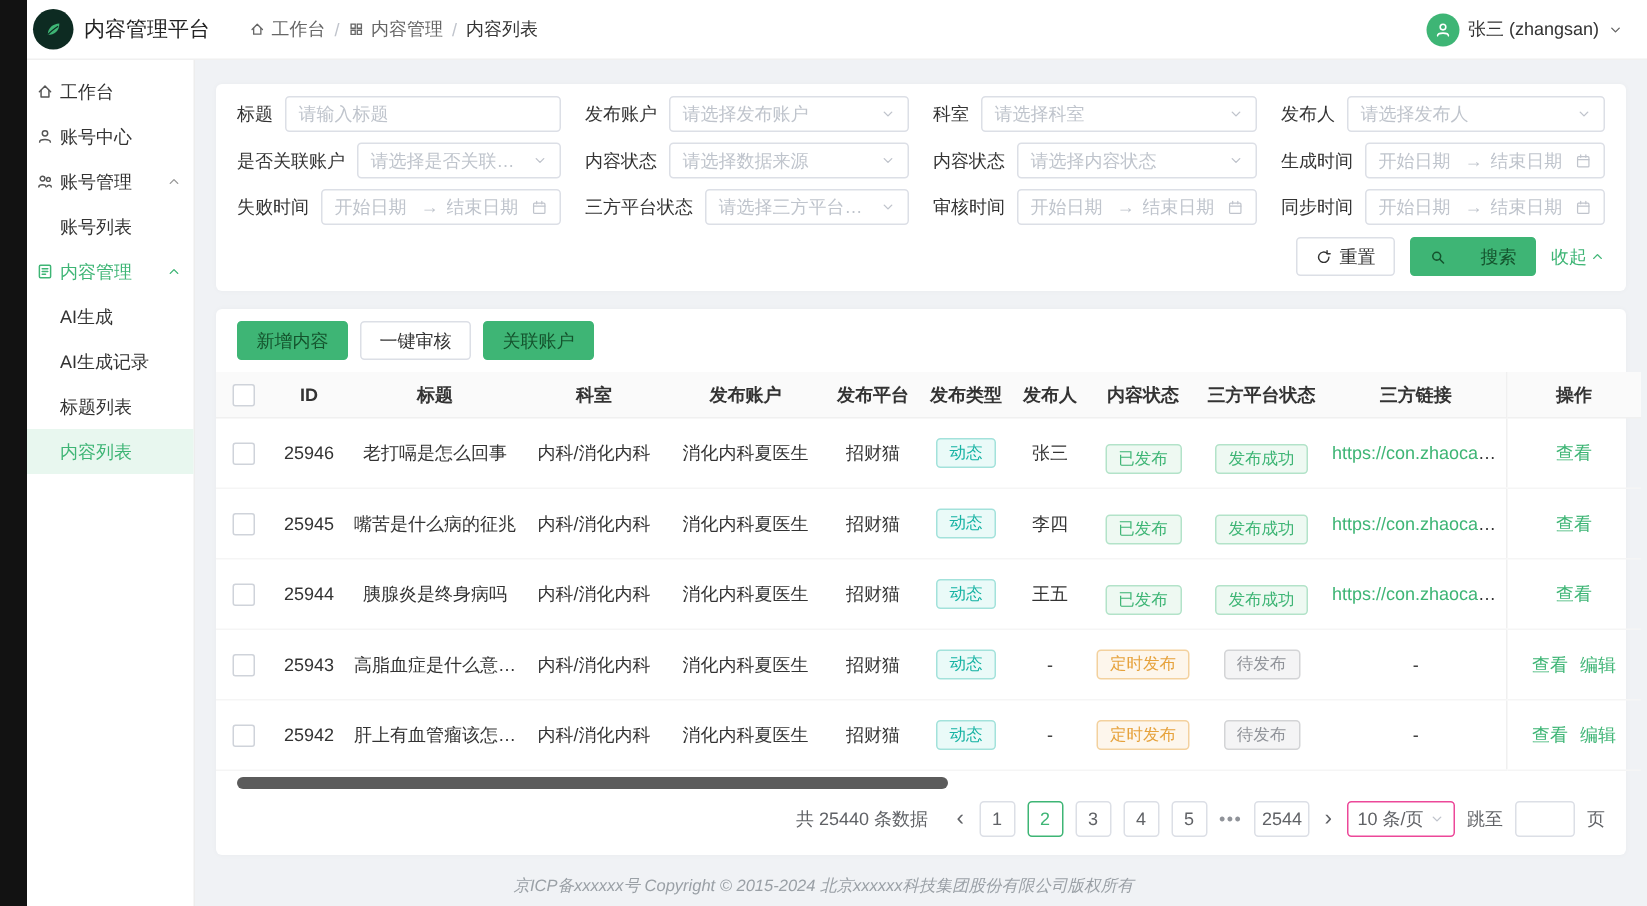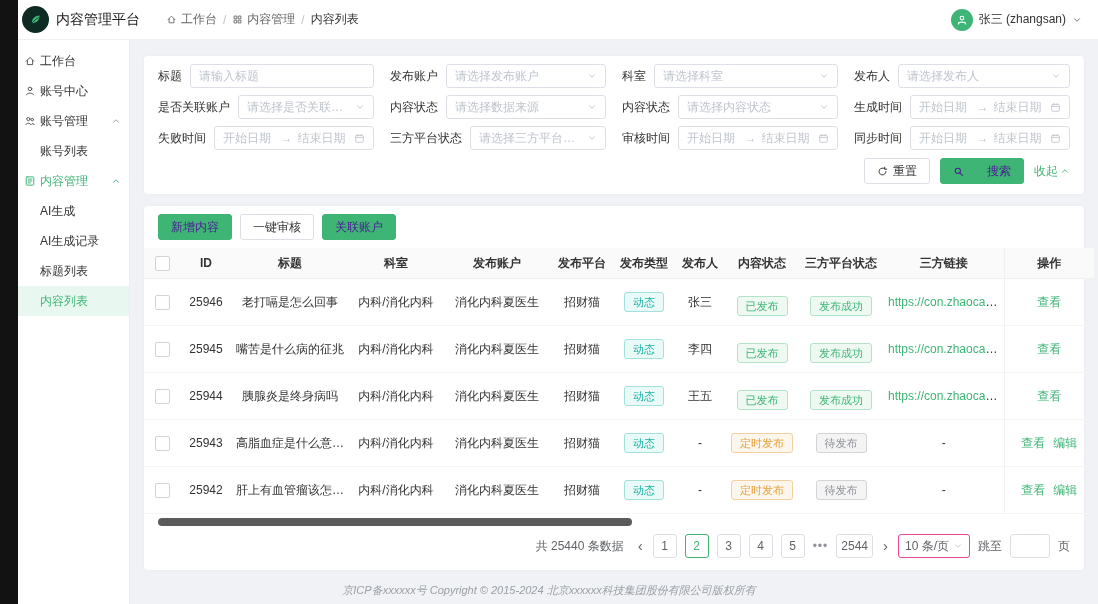--- a/index.html
+++ b/index.html
@@ -45,21 +45,21 @@
            padding:0 8px;background:#fff;box-sizing:border-box;min-width:0;}
   .control input{border:none;outline:none;width:100%;font-size:12px;font-family:inherit;color:#333;background:transparent;padding:0;}
   .control input::placeholder{color:#bfc4cc;}
   .ph{color:#bfc4cc;flex:1;overflow:hidden;white-space:nowrap;text-overflow:ellipsis;}
   .daterange .ph{flex:1;}
   .arr{color:#bfc4cc;margin:0 5px;flex-shrink:0;}
   .chevicon,.calicon{color:#c0c4cc;flex-shrink:0;margin-left:4px;}
   .filter-actions{display:flex;justify-content:flex-end;align-items:center;gap:10px;margin-top:8px;}
   .btn{height:26px;display:inline-flex;align-items:center;gap:5px;padding:0 12px;border-radius:3px;
        border:1px solid #dcdfe6;background:#fff;color:#333;font-size:12px;cursor:pointer;font-family:inherit;box-sizing:border-box;}
-  .btn-green{background:#3eb575;border-color:#3eb575;color:#4c1d95;gap:23px;}
+  .btn-green{background:#3eb575;border-color:#3eb575;color:#14532d;gap:23px;}
   .collapse-link{color:#3eb575;display:inline-flex;align-items:center;gap:2px;cursor:pointer;}
 
   
   .table-card{margin-top:12px;padding-top:8px;position:relative;}
   .toolbar{padding:0 14px 8px;display:flex;gap:8px;}
   table{width:100%;border-collapse:collapse;table-layout:fixed;font-size:12px;}
   thead th{background:#fafafa;height:30px;font-weight:bold;color:#333;border-bottom:1px solid #f0f0f0;
            text-align:center;padding:0 4px;overflow:hidden;white-space:nowrap;}
   tbody td{height:46px;text-align:center;border-bottom:1px solid #f5f5f5;padding:0 4px;overflow:hidden;
            white-space:nowrap;text-overflow:ellipsis;color:#333;}
@@ -70,21 +70,21 @@
   .tag-success{color:#3eb575;border-color:#b3e3c9;background:#eef9f2;margin-top:8px;}
   .tag-warning{color:#e6a23c;border-color:#f3d19e;background:#fdf6ec;}
   .tag-info{color:#909399;border-color:#d3d4d6;background:#f4f4f5;}
   a.link{color:#3eb575;text-decoration:none;cursor:pointer;}
   .op-cell a{margin:0 4px;}
   .hscrollbar{height:8px;margin:4px 14px 0;position:relative;}
   .hthumb{position:absolute;left:0;top:0;height:8px;width:52%;background:rgba(45,45,45,.78);border-radius:4px;cursor:pointer;}
 
   
   .pagination{display:flex;justify-content:flex-end;align-items:center;gap:8px;padding:8px 14px 12px;color:#606266;}
-  .pg-total{margin-right:4px;}
+  .pg-total{margin-right:9px;}
   .pg-arrow{border:none;background:none;color:#606266;font-size:15px;line-height:22px;cursor:pointer;padding:0 2px;}
   .pg-btn{min-width:24px;height:24px;line-height:22px;text-align:center;border:1px solid #dcdfe6;border-radius:3px;
           background:#fff;color:#606266;box-sizing:border-box;padding:0 4px;cursor:pointer;}
   .pg-btn.active{border-color:#3eb575;color:#3eb575;}
   .pg-more{color:#909399;letter-spacing:1px;cursor:pointer;}
   .pg-size{height:24px;border:1px solid #ec4899;border-radius:3px;display:inline-flex;align-items:center;
            padding:0 6px;gap:4px;background:#fff;cursor:pointer;box-sizing:border-box;}
   .jump-input{width:40px;height:24px;border:1px solid #dcdfe6;border-radius:3px;box-sizing:border-box;
               font-family:inherit;font-size:12px;text-align:center;outline:none;}
 

